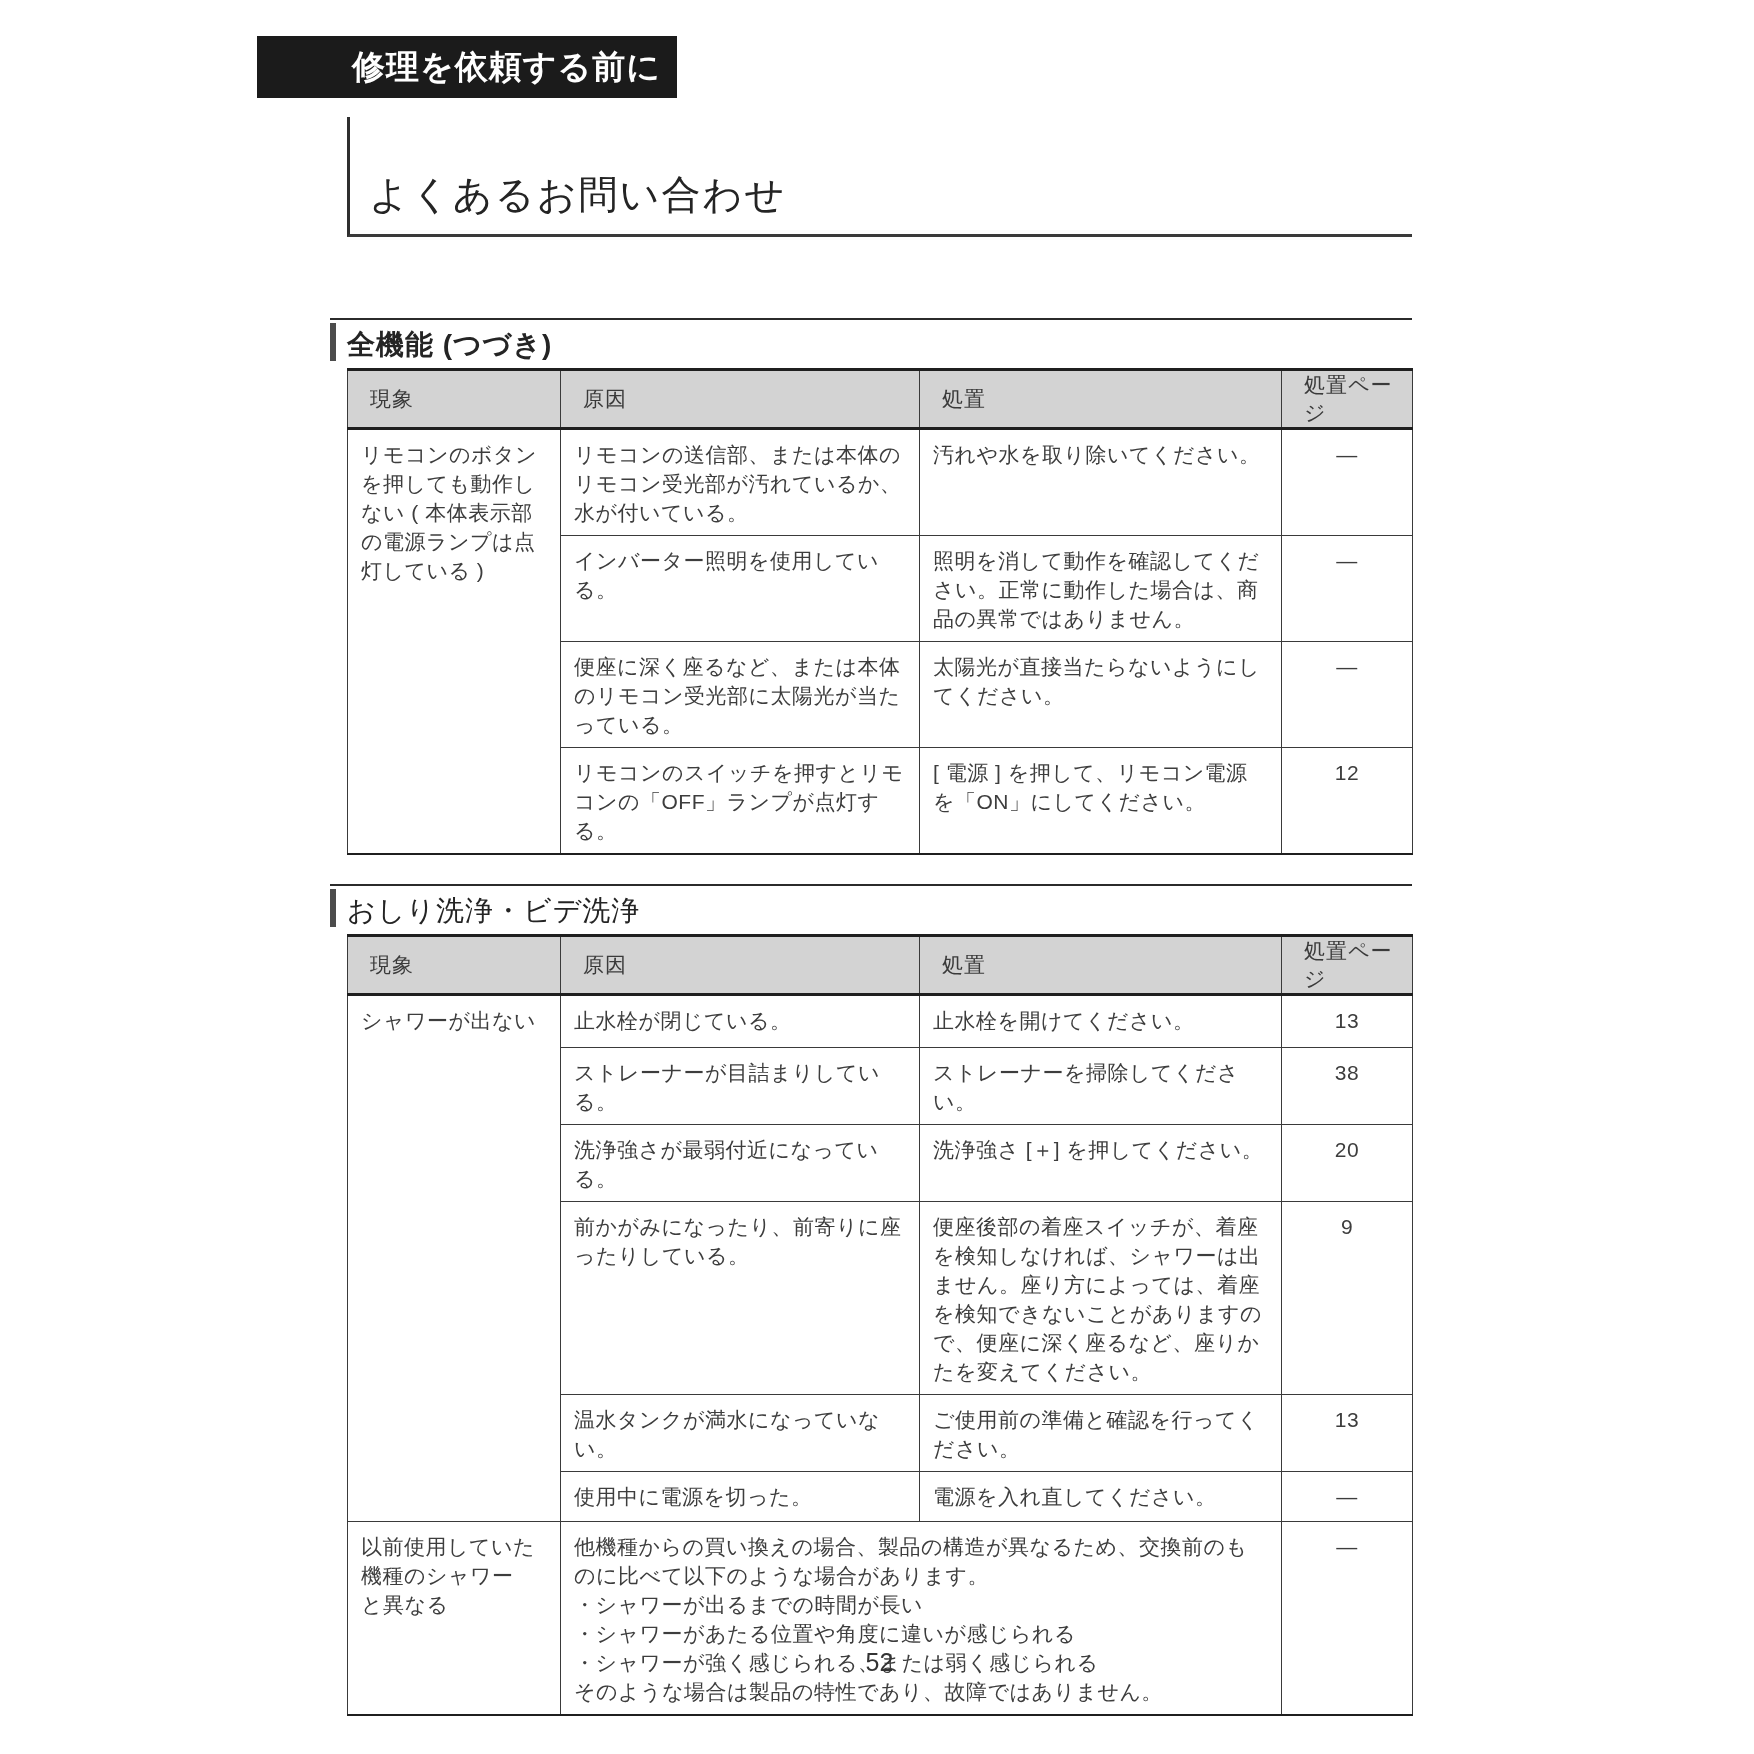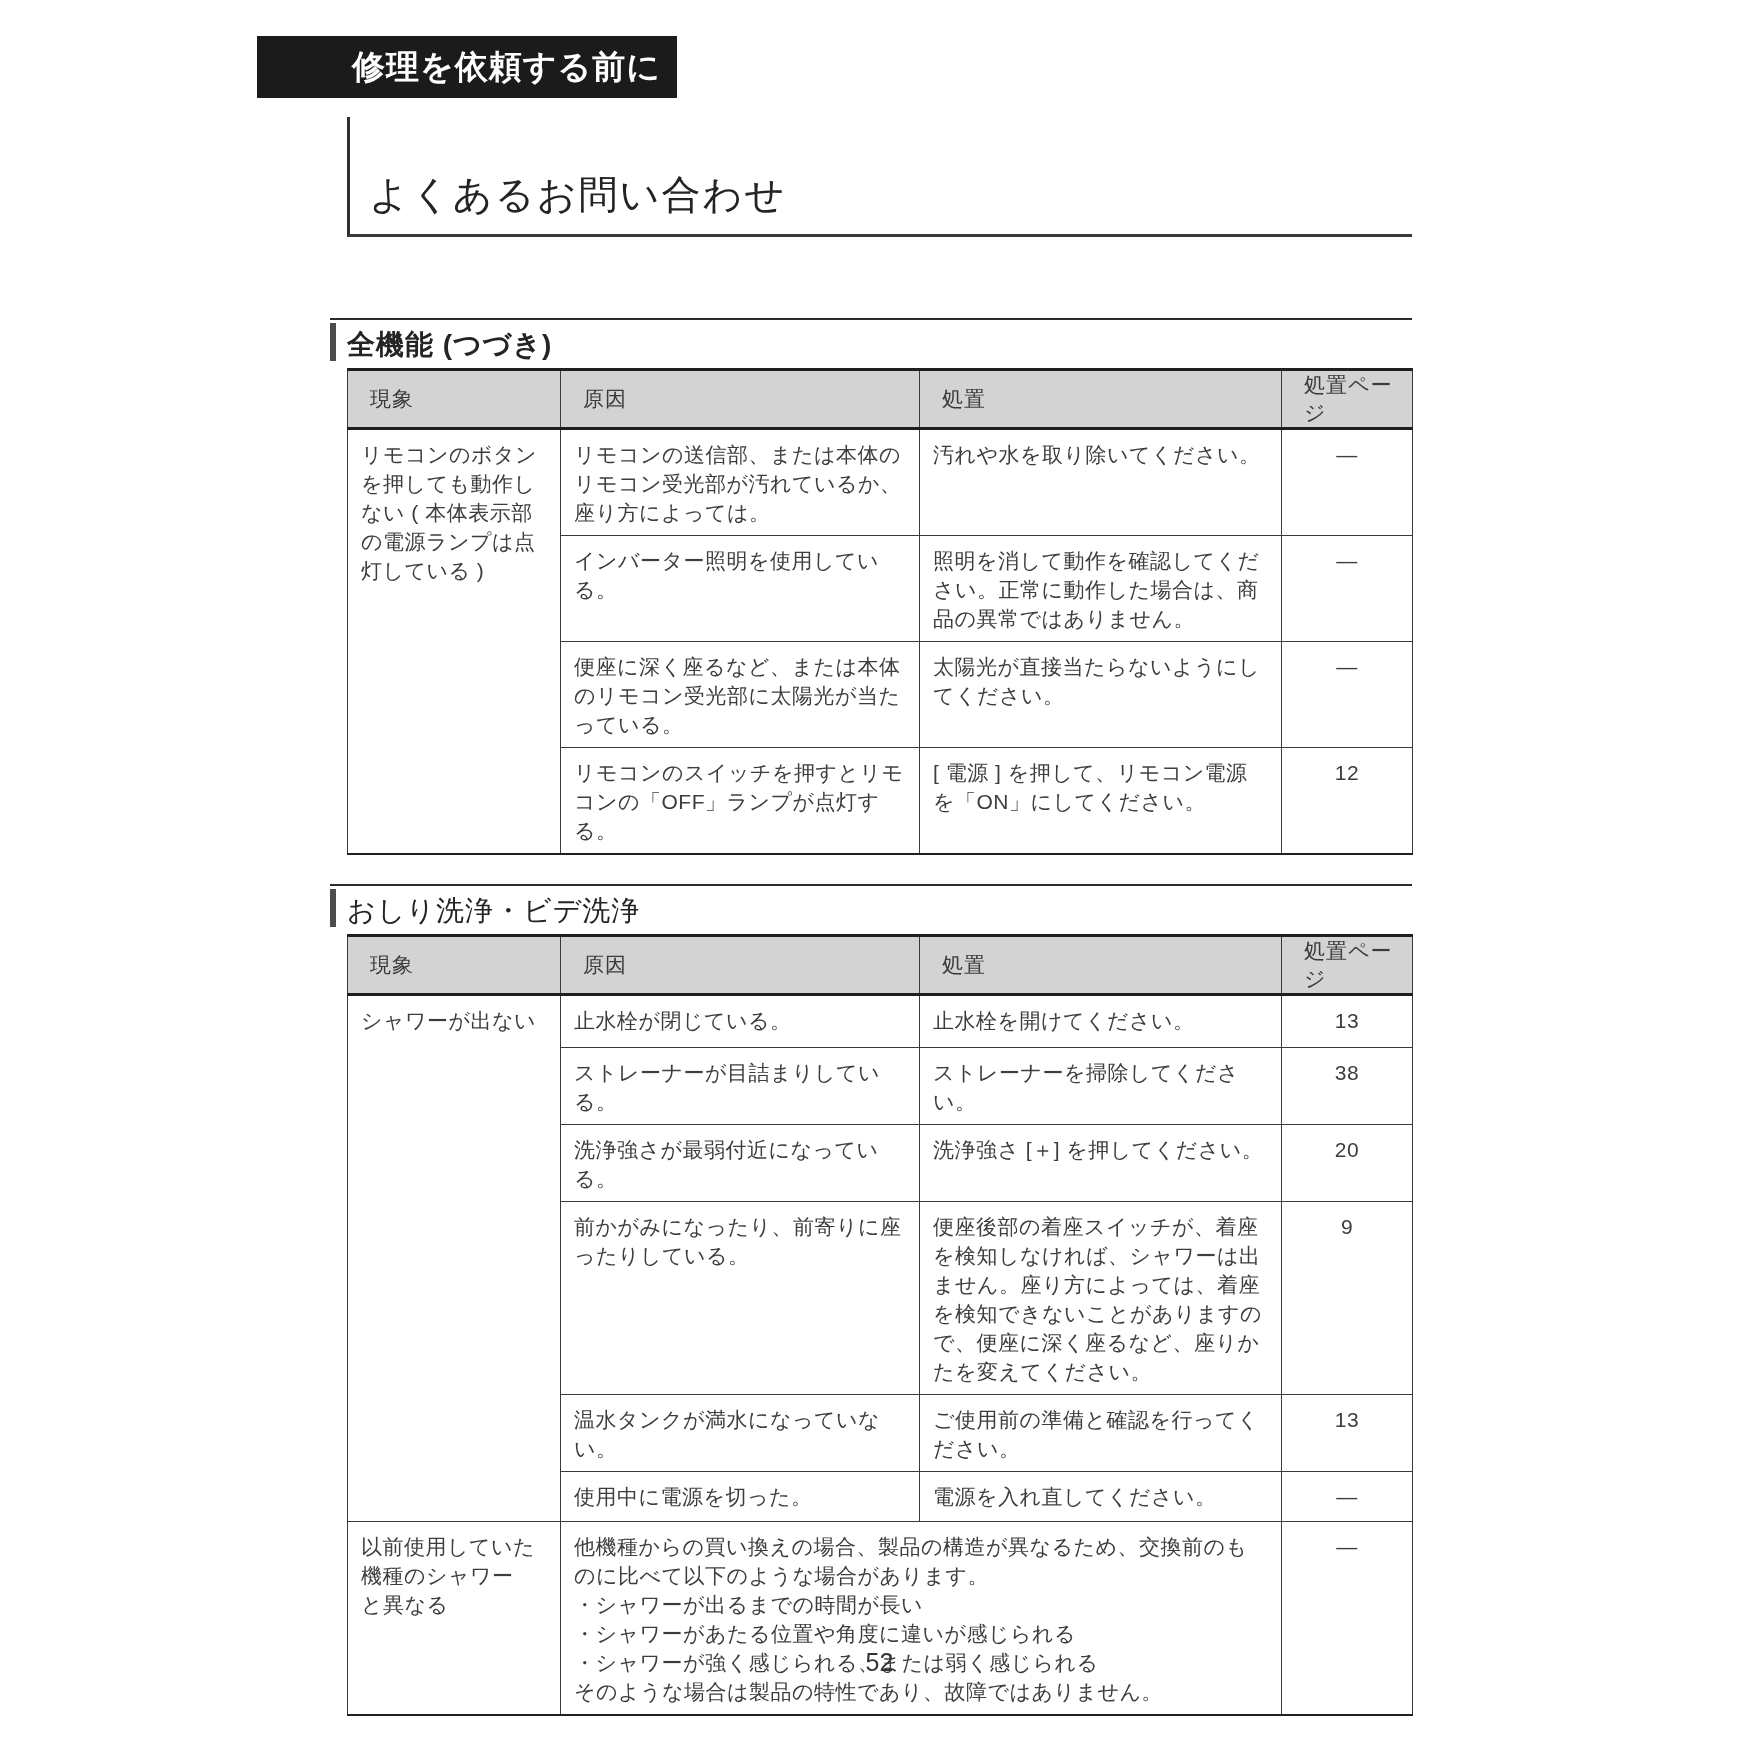--- a/index.html
+++ b/index.html
@@ -149,21 +149,21 @@
       <tr>
         <th>現象</th>
         <th>原因</th>
         <th>処置</th>
         <th>処置ページ</th>
       </tr>
     </thead>
     <tbody>
       <tr class="t1-r1">
         <td class="symptom" rowspan="4">リモコンのボタンを押しても動作しない ( 本体表示部の電源ランプは点灯している )</td>
-        <td>リモコンの送信部、または本体のリモコン受光部が汚れているか、座り方によっては。</td>
+        <td>リモコンの送信部、または本体のリモコン受光部が汚れているか、水が付いている。</td>
         <td>汚れや水を取り除いてください。</td>
         <td class="pageref">—</td>
       </tr>
       <tr class="t1-r2">
         <td>インバーター照明を使用している。</td>
         <td>照明を消して動作を確認してください。正常に動作した場合は、商品の異常ではありません。</td>
         <td class="pageref">—</td>
       </tr>
       <tr class="t1-r3">
         <td>便座に深く座るなど、または本体のリモコン受光部に太陽光が当たっている。</td>

